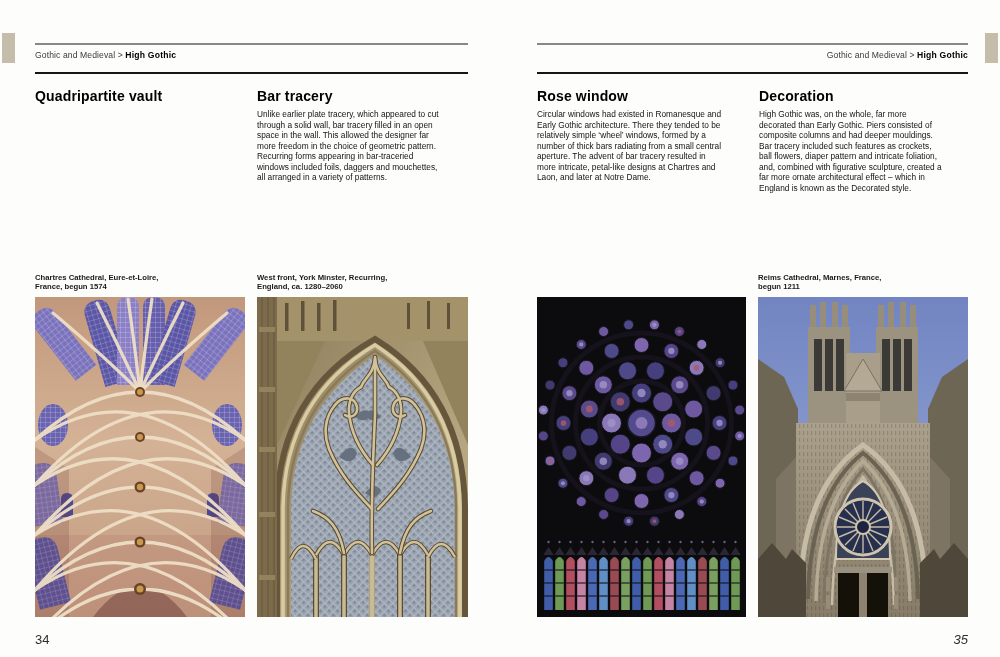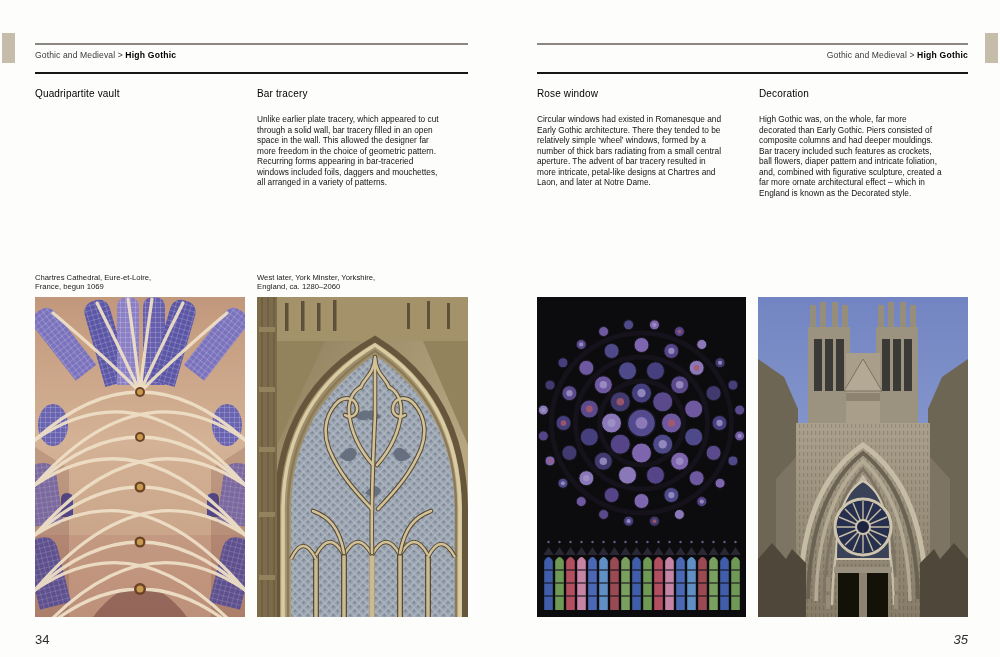--- a/index.html
+++ b/index.html
@@ -18,24 +18,24 @@
   .rule-top    { position:absolute; top:31px; left:0; right:0; height:2px; background:#8b8884; }
   .rule-bottom { position:absolute; top:60px; left:0; right:0; height:2px; background:#161616; }
   .header-line { position:absolute; top:38px; left:0; right:0; font-size:8.6px; letter-spacing:.1px; color:#3a3a3a; white-space:nowrap; }
   .page.pright .header-line { text-align:right; }
   .header-line .crumb { font-weight:400; }
   .header-line .sect  { font-weight:700; color:#000; letter-spacing:.2px; }
 
   .col { position:absolute; top:76px; }
   .col.c1 { left:0;     width:210px; }
   .col.c2 { left:222px; width:211px; }
-  .col-heading { font-size:10px; font-weight:400; letter-spacing:.15px; margin-bottom:15px; color:#000; }
+  .col-heading { font-size:14px; font-weight:700; letter-spacing:.15px; margin-bottom:5px; color:#000; }
   .col-body { font-size:8.3px; line-height:10.55px; color:#131313; width:186px; }
 
-  .caption { position:absolute; top:261px; font-size:7.7px; line-height:9.3px; color:#1a1a1a; width:200px; }
+  .caption { position:absolute; top:261px; font-size:7.7px; line-height:9.3px; color:#1a1a1a; width:200px;font-weight:bold; }
   .caption span { display:block; }
 
   .photo { position:absolute; top:285px; height:320px; overflow:hidden; background:#888; }
   .photo svg { display:block; }
   .col-pos-1 { left:0; width:210px; }
   .page.pleft  .photo.col-pos-2 { left:222px; width:211px; }
   .page.pright .photo.col-pos-1 { width:209px; }
   .page.pright .photo.col-pos-2 { left:221px; width:210px; }
   .page.pleft  .caption.col-pos-2 { left:222px; }
   .page.pright .caption.col-pos-2 { left:221px; }
@@ -63,24 +63,24 @@
     <div class="col c1">
       <div class="col-heading">Quadripartite vault</div>
     </div>
     <div class="col c2">
       <div class="col-heading">Bar tracery</div>
       <div class="col-body">Unlike earlier plate tracery, which appeared to cut through a solid wall, bar tracery filled in an open space in the wall. This allowed the designer far more freedom in the choice of geometric pattern. Recurring forms appearing in bar-traceried windows included foils, daggers and mouchettes, all arranged in a variety of patterns.</div>
     </div>
 
     <div class="caption col-pos-1">
       <span>Chartres Cathedral, Eure-et-Loire,</span>
-      <span>France, begun 1069</span>
+      <span>France, begun 1574</span>
     </div>
     <div class="caption col-pos-2">
-      <span>West later, York Minster, Yorkshire,</span>
+      <span>West front, York Minster, Recurring,</span>
       <span>England, ca. 1280–2060</span>
     </div>
 
     <figure class="photo col-pos-1">
       <svg width="210" height="320" viewBox="0 0 210 320">
         <defs>
           <linearGradient id="g1tan" x1="0" y1="0" x2="0" y2="1">
             <stop offset="0" stop-color="#c2987c"></stop>
               <stop offset="0.45" stop-color="#d4b295"></stop>
               <stop offset="1" stop-color="#c19a80"></stop>
@@ -310,20 +310,24 @@
 
     <div class="col c1">
       <div class="col-heading">Rose window</div>
       <div class="col-body">Circular windows had existed in Romanesque and Early Gothic architecture. There they tended to be relatively simple ‘wheel’ windows, formed by a number of thick bars radiating from a small central aperture. The advent of bar tracery resulted in more intricate, petal-like designs at Chartres and Laon, and later at Notre Dame.</div>
     </div>
     <div class="col c2">
       <div class="col-heading">Decoration</div>
       <div class="col-body">High Gothic was, on the whole, far more decorated than Early Gothic. Piers consisted of composite columns and had deeper mouldings. Bar tracery included such features as crockets, ball flowers, diaper pattern and intricate foliation, and, combined with figurative sculpture, created a far more ornate architectural effect – which in England is known as the Decorated style.</div>
     </div>
 
+    <div class="caption col-pos-2">
+      <span>Reims Cathedral, Marnes, France,</span>
+      <span>begun 1211</span>
+    </div>
 
     <figure class="photo col-pos-1">
       <svg id="rose-svg" width="209" height="320" viewBox="0 0 209 320">
         <rect width="209" height="320" fill="#0c0b0d"></rect>
       <circle cx="104.5" cy="126" r="42" fill="none" stroke="#15121c" stroke-width="5"></circle>
           <circle cx="104.5" cy="126" r="66" fill="none" stroke="#15121c" stroke-width="5"></circle>
           <circle cx="104.5" cy="126" r="90" fill="none" stroke="#15121c" stroke-width="5"></circle>
           <circle cx="104.5" cy="126" r="14" fill="#544a8e" stroke="#1a1724" stroke-width="1.5"></circle>
           <circle cx="104.5" cy="126" r="6" fill="#8c7ab8"></circle>
           <circle cx="104.5" cy="96" r="10" fill="#463f7d" stroke="#17151f" stroke-width="1"></circle>

